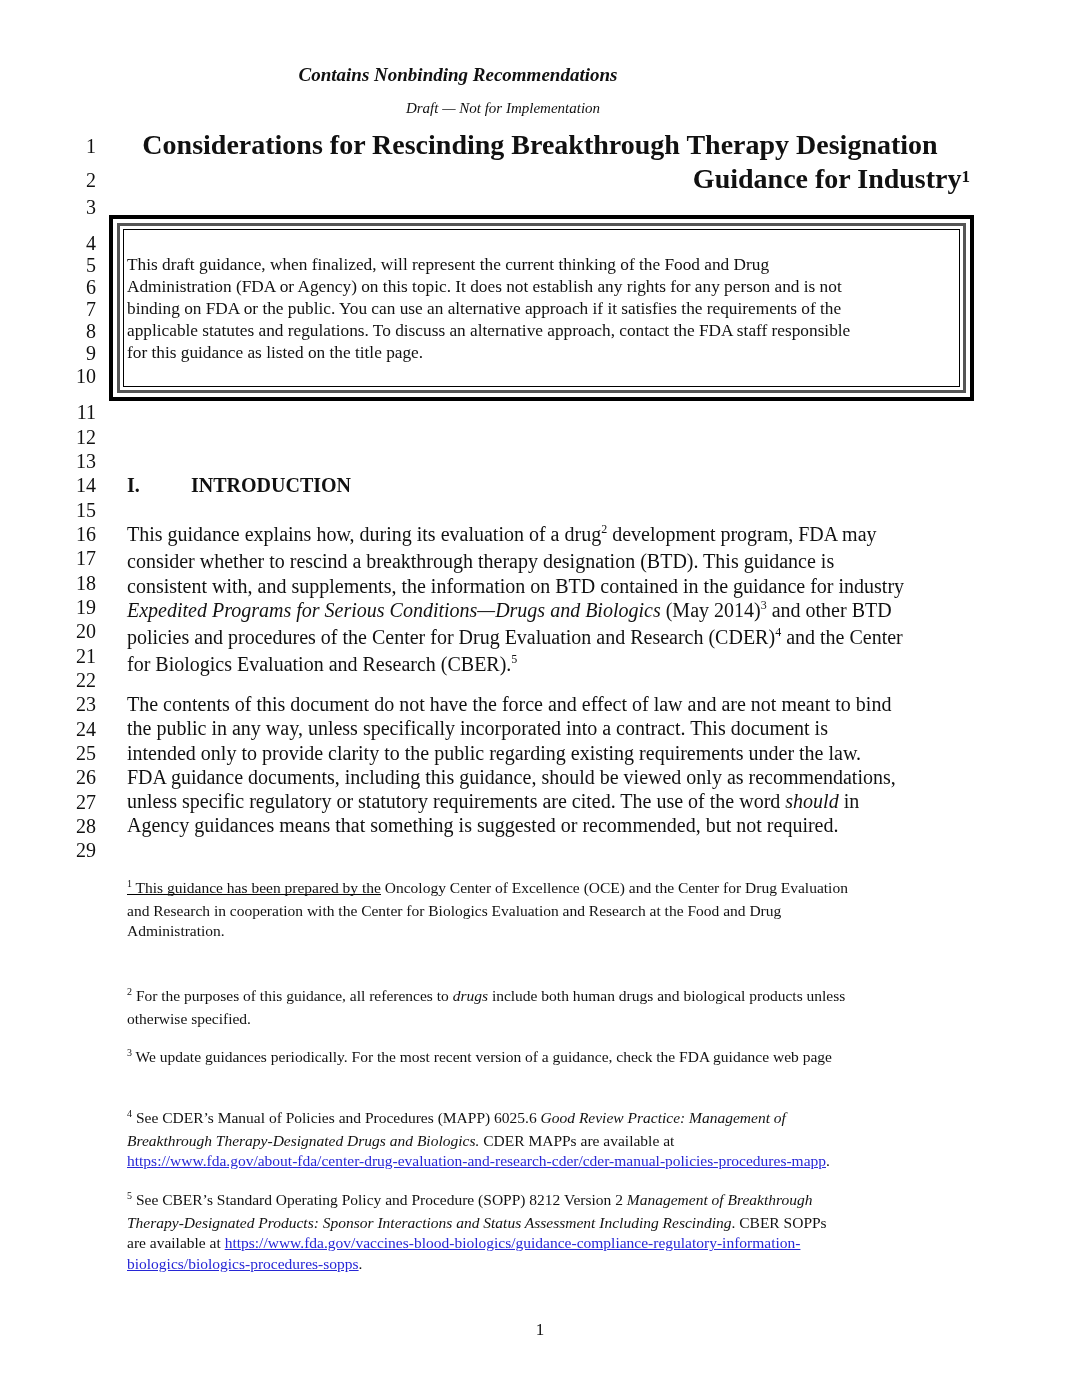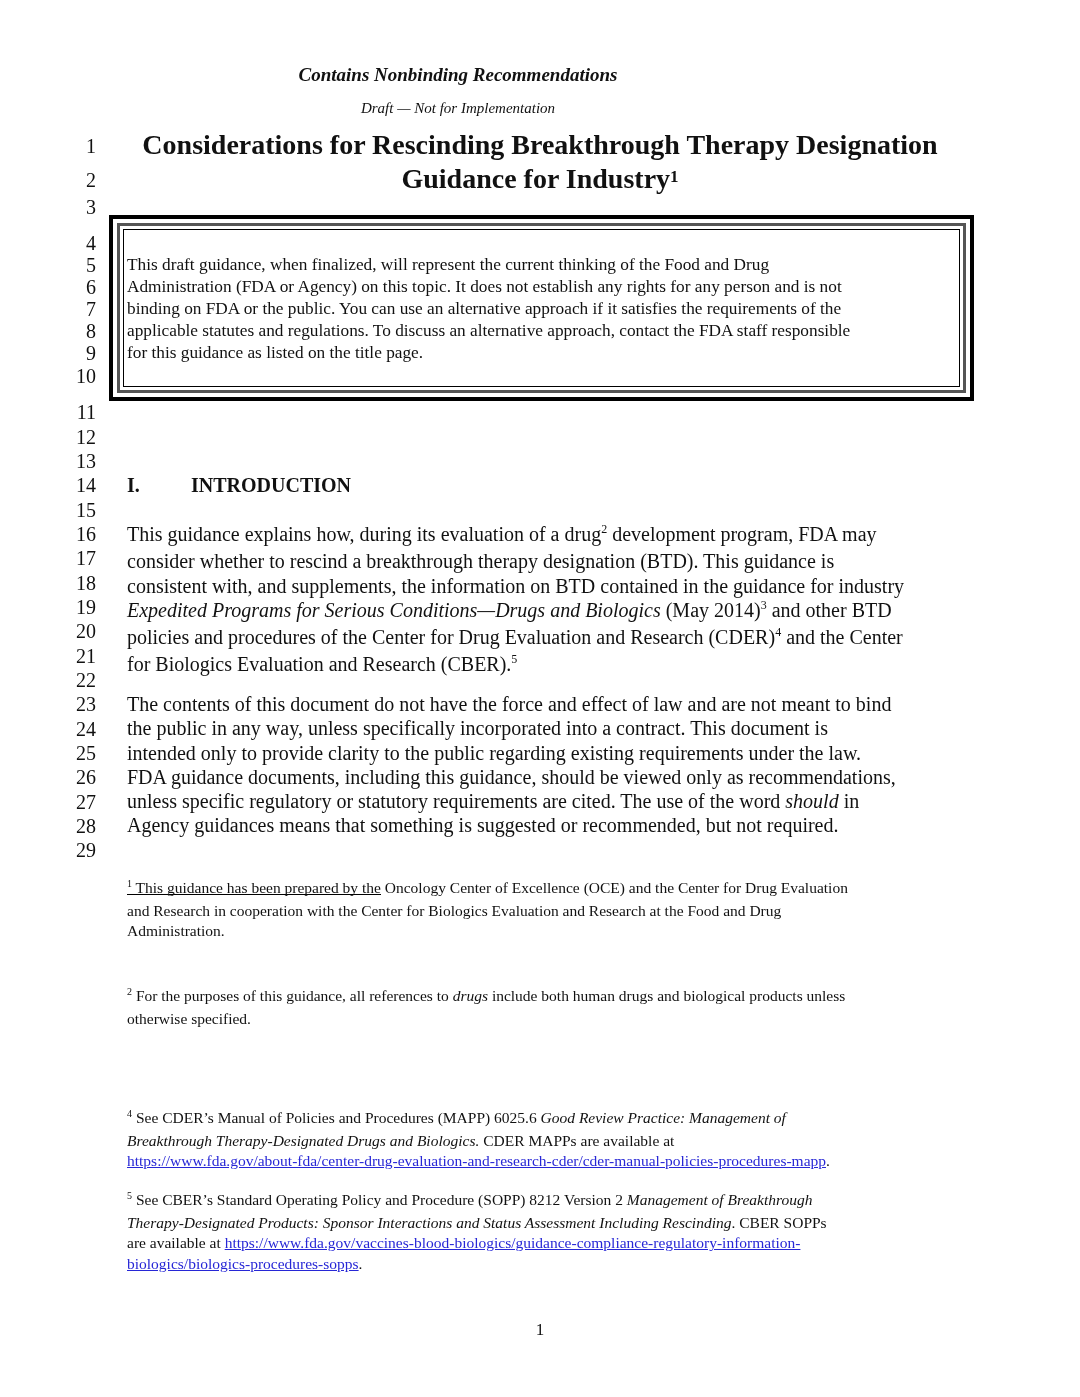--- a/index.html
+++ b/index.html
@@ -3,24 +3,24 @@
 <meta charset="utf-8">
 <style>
   html, body { margin: 0; padding: 0; background: #ffffff; }
   body {
     width: 1080px; height: 1397px; position: relative; overflow: hidden;
     font-family: "Liberation Serif", "DejaVu Serif", serif; color: #111111;
   }
   .abs { position: absolute; }
   .center { left: 0; width: 916px; text-align: center; font-family: Liberation Serif, serif; }
   .hdr1 { top: 64px; font-size: 19px; font-weight: bold; font-style: italic; }
-  .hdr2 { top: 100px; font-size: 15px; font-style: italic; }
+  .hdr2 { top: 100px; font-size: 15px; font-style: italic; padding-left: 45px; }
   .title { font-size: 28px; font-weight: bold; left: 110px; width: 860px; text-align: center; }
   .title1 { top: 129px; }
-  .title2 { top: 163px; }
+  .title2 { top: 163px; text-align: right; }
   .title sup { font-size: 17px; position: relative; top: -6px; vertical-align: baseline; }
   .lnum {
     position: absolute; left: 54px; width: 42px; text-align: right;
     font-size: 20px; line-height: 24.3px;
   }
   .box-outer {
     position: absolute; left: 109px; top: 215px; width: 865px; height: 186px;
     border: 4px solid #000; box-sizing: border-box;
   }
   .box-mid {
@@ -136,20 +136,21 @@
   <div>and Research in cooperation with the Center for Biologics Evaluation and Research at the Food and Drug</div>
   <div>Administration.</div>
 </div>
 
 <div class="foot" style="top:986px">
   <div><sup>2</sup><span> For the purposes of this guidance, all references to </span><i>drugs</i><span> include both human drugs and biological products unless</span></div>
   <div>otherwise specified.</div>
 </div>
 
 <div class="foot" style="top:1047px">
+  <div><sup>3</sup><span> We update guidances periodically.  For the most recent version of a guidance, check the FDA guidance web page</span></div>
 </div>
 
 <div class="foot" style="top:1108px">
   <div><sup>4</sup><span> See CDER’s Manual of Policies and Procedures (MAPP) 6025.6 </span><i>Good Review Practice:  Management of</i></div>
   <div><i>Breakthrough Therapy-Designated Drugs and Biologics.</i><span>  CDER MAPPs are available at</span></div>
   <div><a class="link">https://www.fda.gov/about-fda/center-drug-evaluation-and-research-cder/cder-manual-policies-procedures-mapp</a><span>.</span></div>
 </div>
 
 <div class="foot" style="top:1190px">
   <div><sup>5</sup><span> See CBER’s Standard Operating Policy and Procedure (SOPP) 8212 Version 2 </span><i>Management of Breakthrough</i></div>

